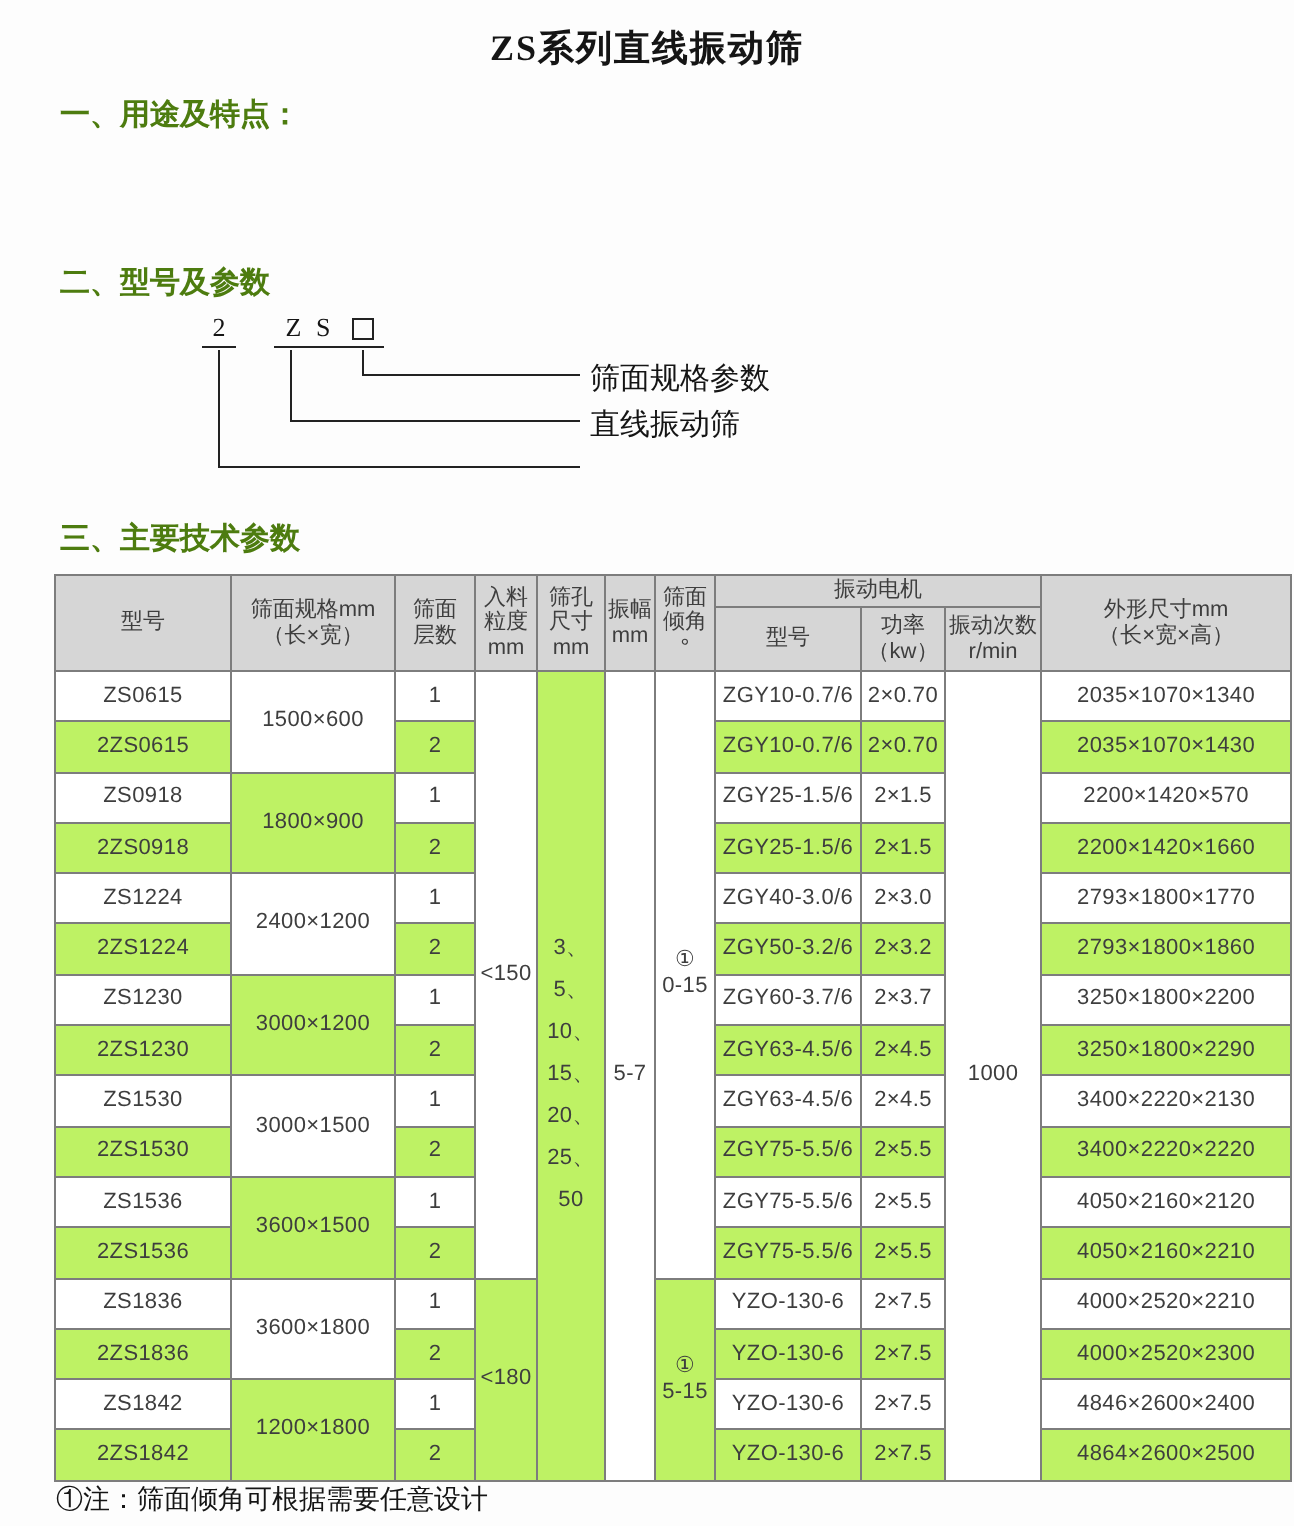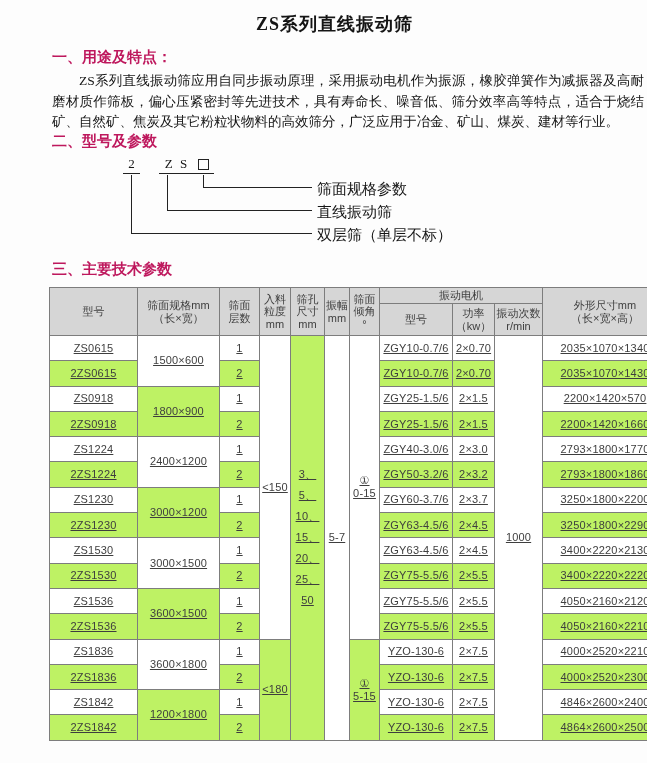--- a/index.html
+++ b/index.html
@@ -1,20 +1,20 @@
 <!DOCTYPE html>
 <html><head>
 <meta charset="utf-8">
 <style>
   * { margin:0; padding:0; box-sizing:border-box; }
   html,body { width:647px; height:763px; }
   body { background:#fdfdfd; font-family:"Liberation Serif", serif; color:#151515; position:relative; overflow:hidden; }
-  .page { position:absolute; inset:0;margin-left:22px; }
+  .page { position:absolute; inset:0; }
   .title { position:absolute; top:12px; left:0; width:100%; text-align:center; font-size:18px; font-weight:bold; letter-spacing:1px; }
-  .heading { position:absolute; left:30px; font-weight:bold; font-size:15px; font-family:"Liberation Sans", sans-serif; color:#be185d; }
+  .heading { position:absolute; left:30px; font-weight:bold; font-size:15px; font-family:"Liberation Sans", sans-serif; color:#4d7c0f; }
   .h1 { top:48px; }
   .h2 { top:132px; }
   .h3 { top:260px;text-align:center; }
   .para { position:absolute; left:30px; top:71px; width:592px; font-size:13.5px; line-height:20.5px; text-align:justify; text-indent:2em; }
   
   .code-part { position:absolute; font-size:13px; text-align:center; border-bottom:1px solid #222; height:18px; line-height:16px; }
   .code-digit { left:101px; top:156px; width:17px; }
   .code-letters { left:137px; top:156px; width:36px; letter-spacing:2px; }
   .code-square { left:170px; top:156px; width:22px; }
   .square { display:inline-block; width:11px; height:11px; border:1px solid #222; margin-top:3px; }
@@ -25,48 +25,46 @@
   .dlabel { position:absolute; left:295px; font-size:15px; }
   .dA { top:180px; }
   .dB { top:203px; }
   .dC { top:226px; }
   
   table.specs { position:absolute; left:27px; top:287px; width:618px; border-collapse:collapse; table-layout:fixed; font-family:"Liberation Sans", sans-serif; font-size:11px; color:#3e3e3e; }
   .specs th, .specs td { border:1px solid #7d7d7d; text-align:center; vertical-align:middle; padding:0 1px; overflow:hidden; }
   .specs th { background:#d6d6d6; font-weight:normal; white-space:pre-line; line-height:12.5px; }
   .specs thead tr.grp { height:16px; }
   .specs thead tr.sub { height:32px; }
-  .specs tbody tr { height:25.3px;text-decoration:underline; }
+  .specs tbody tr { height:25.3px; }
   .specs td { background:#fff; line-height:13px; letter-spacing:0.2px; }
   .specs td.g { background:#bef264; }
   .specs td.pre { white-space:pre-line; }
   .specs td.aperture { line-height:21px; }
   .note { position:absolute; left:28px; top:741px; font-size:13.5px; }
 </style>
 </head>
 <body>
 
 <div class="page">
 
   <div class="title">ZS系列直线振动筛</div>
 
   <div class="heading h1">一、用途及特点：</div>
-  <div class="para">ZS系列直线振动筛应用自同步振动原理，采用振动电机作为振源，橡胶弹簧作为减振器及高耐磨材质作筛板，偏心压紧密封等先进技术，具有寿命长、噪音低、筛分效率高等特点，适合于烧结矿、自然矿、焦炭及其它粉粒状物料的高效筛分，广泛应用于冶金、矿山、煤炭、建材等行业。</div>
 
   <div class="heading h2">二、型号及参数</div>
 
   <div class="code-part code-digit">2</div>
   <div class="code-part code-letters">Z S</div>
   <div class="code-part code-square"><span class="square"></span></div>
   <div class="conn connA"></div>
   <div class="conn connB"></div>
   <div class="conn connC"></div>
   <div class="dlabel dA">筛面规格参数</div>
   <div class="dlabel dB">直线振动筛</div>
-  <div class="dlabel dC">双层筛（单层不标）</div>
 
   <div class="heading h3">三、主要技术参数</div>
 
   <table class="specs">
     <colgroup>
       <col style="width:88px">
         <col style="width:82px">
         <col style="width:40px">
         <col style="width:31px">
       <col style="width:34px">
@@ -239,14 +237,15 @@
       <tr>
         <td class="g">2ZS1842</td>
         <td class="g">2</td>
         <td class="g">YZO-130-6</td>
         <td class="g">2×7.5</td>
         <td class="g">4864×2600×2500</td>
       </tr>
     </tbody>
   </table>
 
+  <div class="note">①注：筛面倾角可根据需要任意设计</div>
 
 </div>
 
 </body></html>

